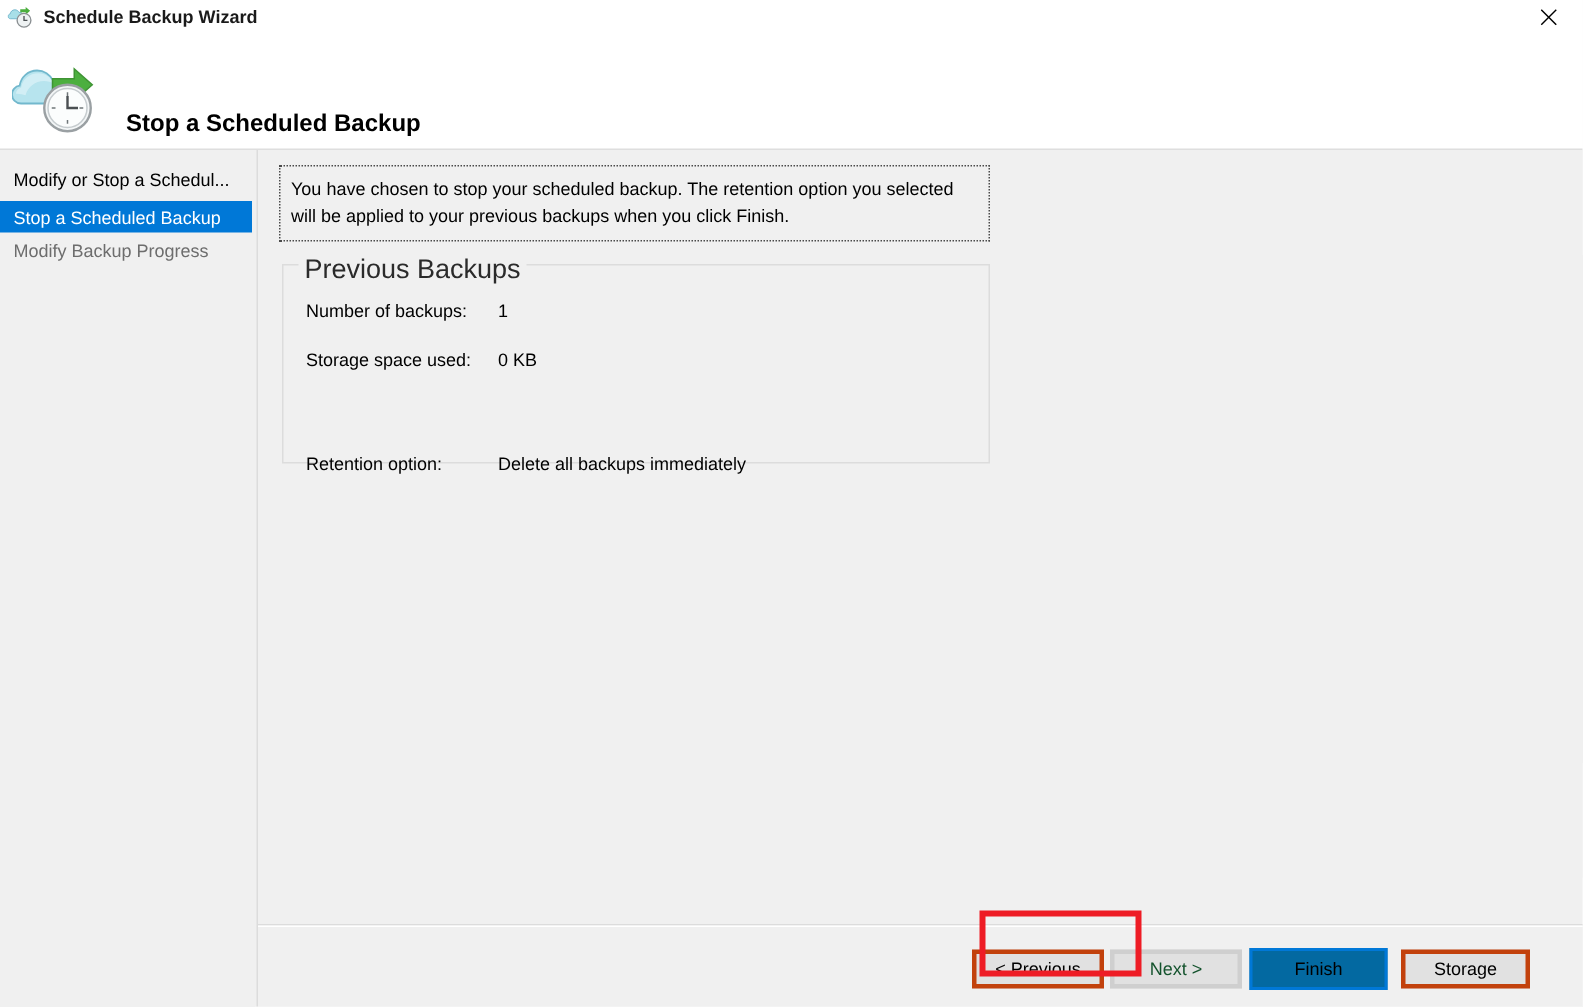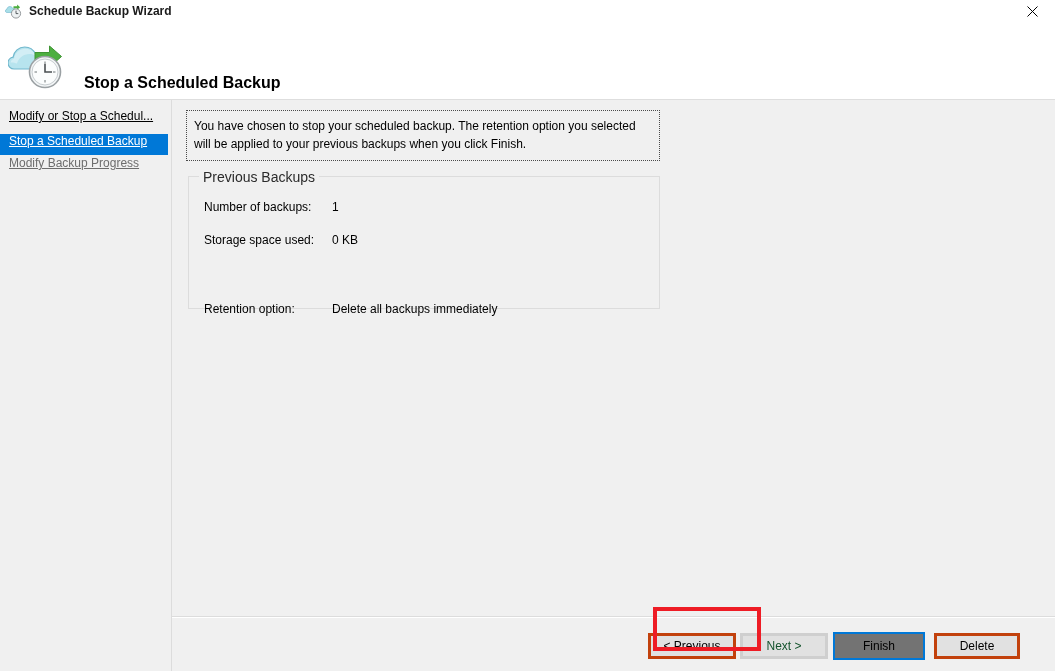--- a/index.html
+++ b/index.html
@@ -103,27 +103,26 @@
     left: 171px; top: 0;
     width: 1px; height: 571px;
     background: #dcdcdc;
   }
   .nav-item {
     position: absolute;
     left: 0;
     width: 168px;
     height: 21px;
     display: flex;
-    align-items: flex-start;
+    align-items: center;
     padding-left: 9px;
     box-sizing: border-box;
     font-size: 12px;
     color: #000000;
     white-space: nowrap;
-    text-decoration: underline;
   }
   .nav-item.done   { top: 9px;  }
   .nav-item.active { top: 34px; background: #0078d7; color: #ffffff; }
   .nav-item.future { top: 56px; color: #6d6d6d; }
 
   
   .content {
     position: absolute;
     left: 172px; top: 0;
     width: 883px; height: 485px;
@@ -147,21 +146,21 @@
     width: 472px; height: 133px;
     border: 1px solid #dcdcdc;
     background: #f0f0f0;
     box-sizing: border-box;
   }
   .groupbox-legend {
     position: absolute;
     left: 10px; top: -8px;
     background: #f0f0f0;
     padding: 0 4px;
-    font-size: 14px;
+    font-size: 18px;
     color: #2b2b2b;
     white-space: nowrap;
   }
   .field-row {
     position: absolute;
     left: 15px;
     height: 16px;
     font-size: 12px;
     color: #000000;
     white-space: nowrap;
@@ -208,21 +207,21 @@
     color: #000000;
     display: flex;
     align-items: center;
     justify-content: center;
     white-space: nowrap;
   }
   .btn-previous { left: 476px; width: 88px; }
   .btn-next     { left: 568px; width: 88px; color: #14532d; border-color: #cfcfcf; }
   .btn-finish {
     left: 661px; width: 92px; height: 28px; top: 14px;
-    background: #737373;
+    background: #0369a1;
     border: 2px solid #0078d7;
   }
   .annot-rect {
     position: absolute;
     left: 653px; top: 607px;
     width: 108px; height: 44px;
     border: 4px solid #ee1c25;
     box-sizing: border-box;
     pointer-events: none;
   }
@@ -303,18 +302,18 @@
         </div>
       </div>
     </div>
 
     <div class="footer-rule2"></div>
     <div class="footer-rule"></div>
     <div class="footer">
       <div class="btn btn-previous">&lt; Previous</div>
       <div class="btn btn-next">Next &gt;</div>
       <div class="btn btn-finish">Finish</div>
-      <div class="btn btn-cancel">Delete</div>
+      <div class="btn btn-cancel">Storage</div>
     </div>
   </div>
 
   <div class="annot-rect"></div>
 </div>
 
 </body></html>

